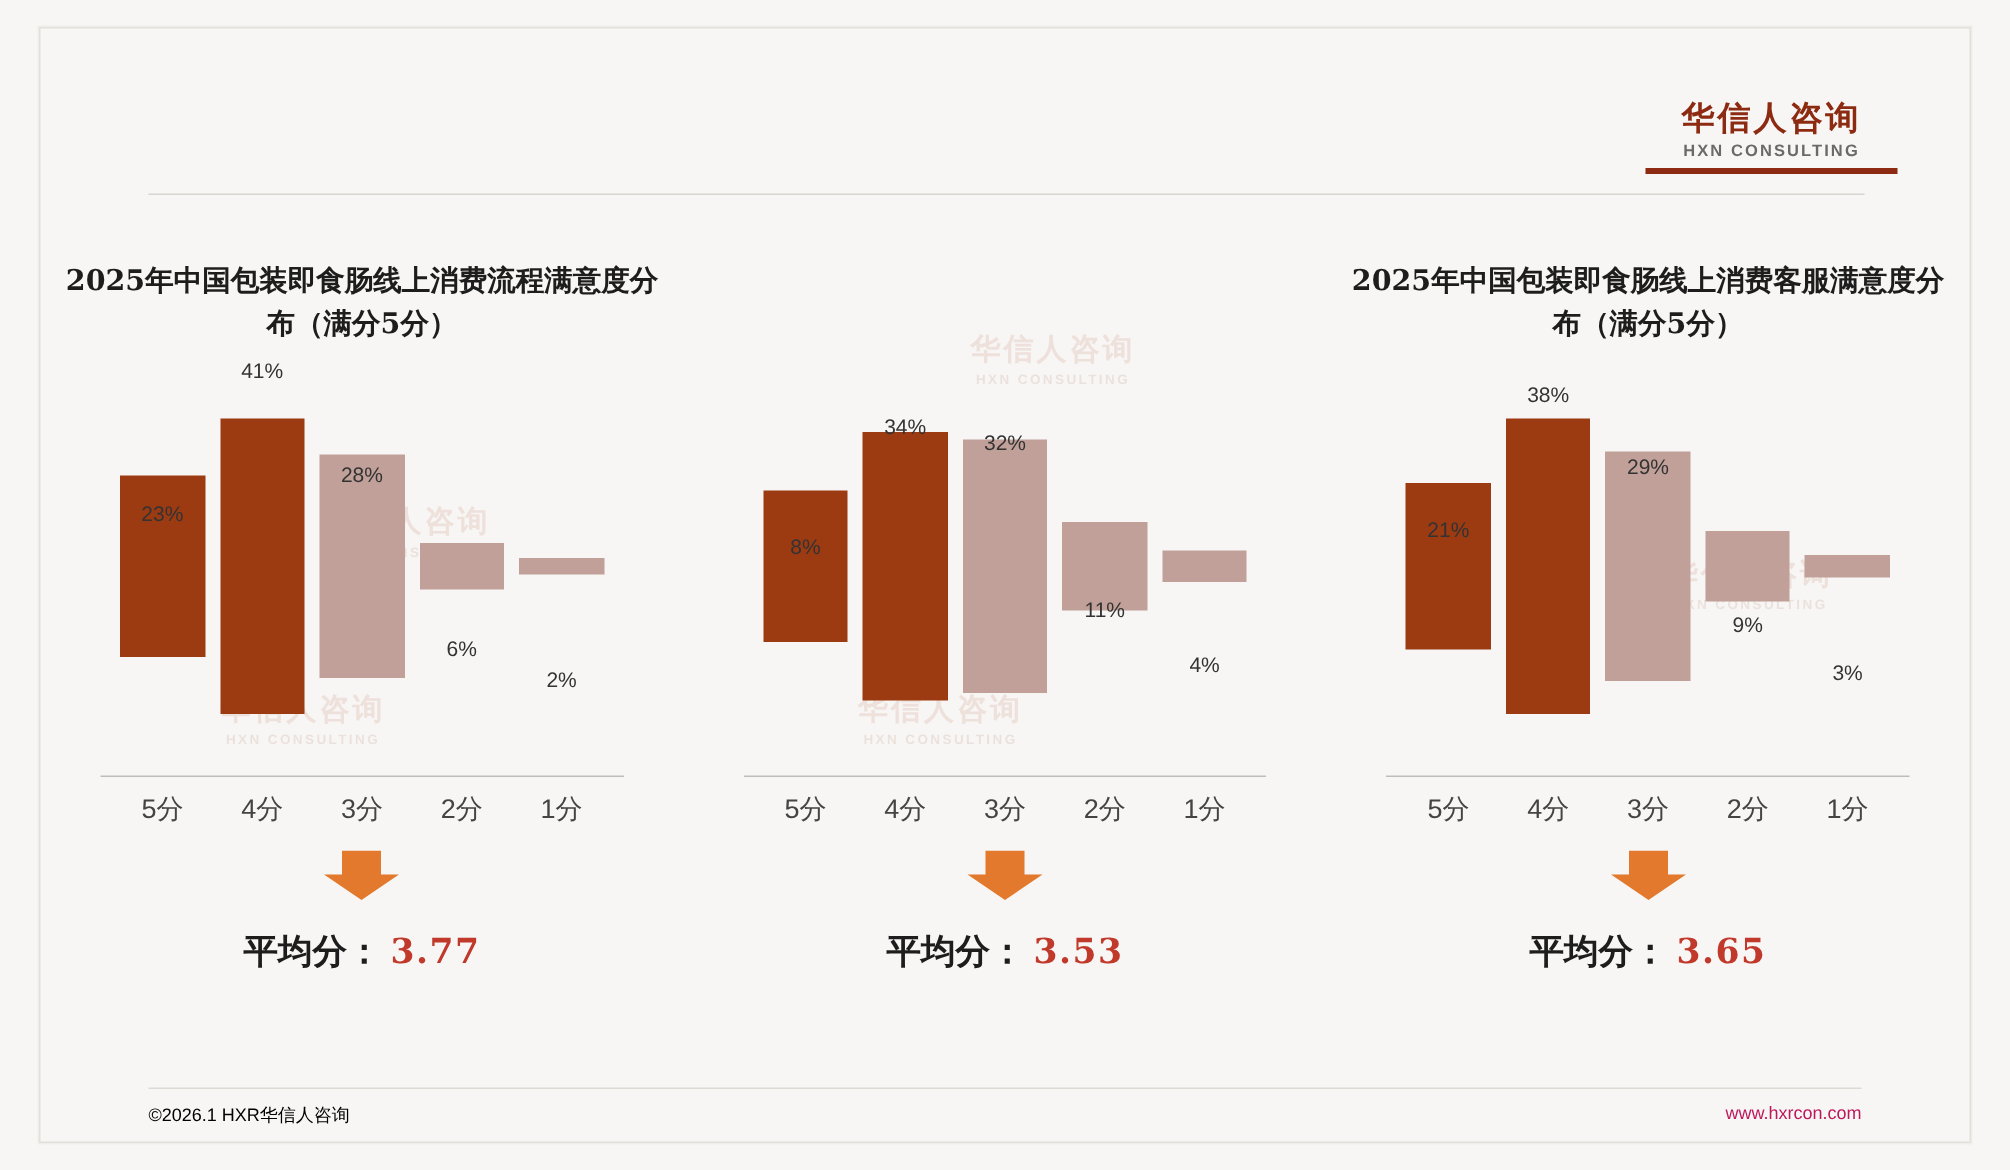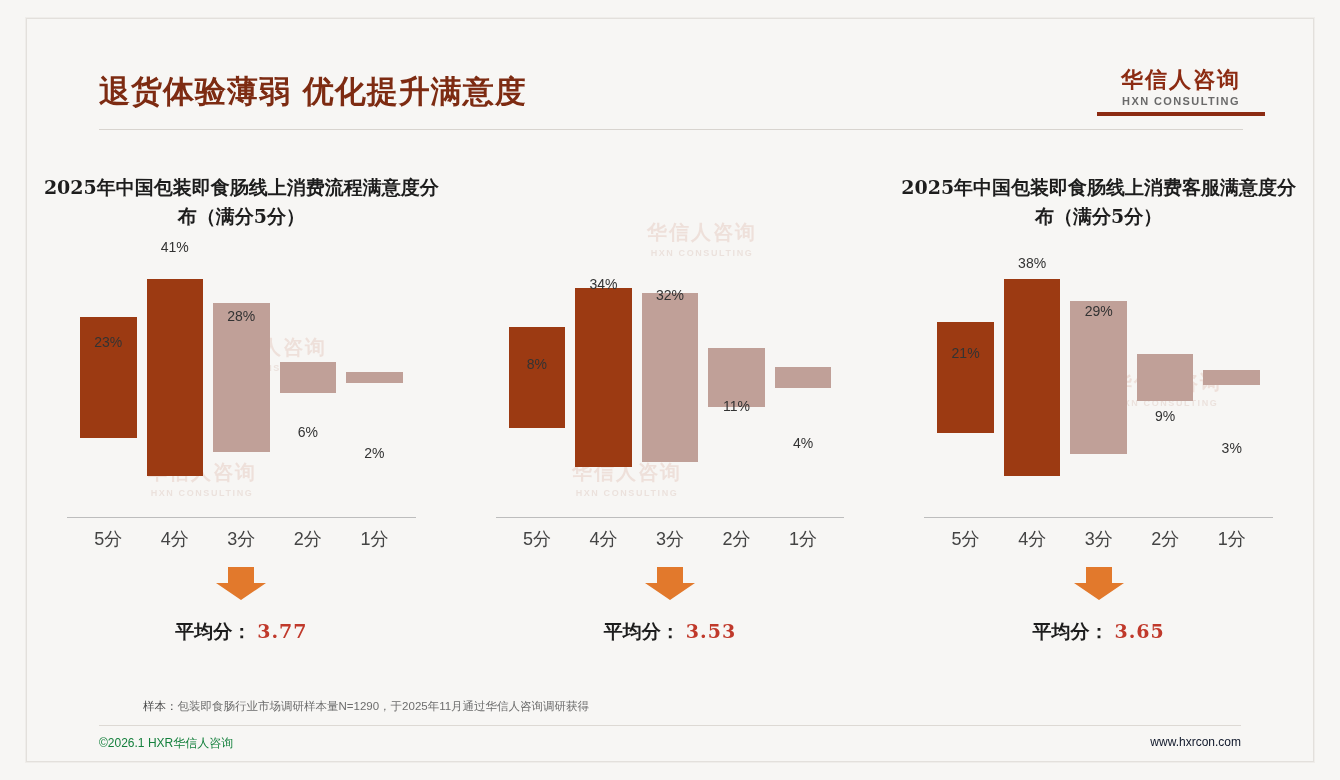--- a/index.html
+++ b/index.html
@@ -102,21 +102,21 @@
     width:17%;text-align:center;font-size:18px;color:#444;
   }
   
   .arrow{
     position:absolute;top:418px;left:0;width:100%;text-align:center;
   }
   .arrow svg{display:inline-block;}
   .avg{
     position:absolute;top:470px;left:0;width:100%;text-align:center;
     font-family:"DejaVu Serif","Liberation Serif",serif;
-    font-size:19px;font-weight:bold;color:#1d1d1d;
+    font-size:23px;font-weight:bold;color:#1d1d1d;
   }
   .avg .num{color:#c0392b;margin-left:6px;letter-spacing:1px;}
   
   .wm{
     position:absolute;
     pointer-events:none;
     text-align:center;
     opacity:.42;
   }
   .wm .wm-cn{
@@ -129,34 +129,33 @@
   
   .note{
     position:absolute;left:116px;top:680px;right:60px;
     font-size:11.5px;color:#6d6d6d;
   }
   .note-label{color:#4a4a4a;}
   .foot-rule{
     position:absolute;left:72px;right:72px;top:706px;height:1px;background:#ddd9d4;
   }
   .copyright{
-    position:absolute;left:72px;top:716px;font-size:12px;color:#15803d;
+    position:absolute;left:72px;top:716px;font-size:12px;color:#000000;
   }
   .site{
-    position:absolute;right:72px;top:716px;font-size:12px;color:#0f172a;
+    position:absolute;right:72px;top:716px;font-size:12px;color:#be185d;
   }
 </style>
 </head>
 <body>
 
 <div class="page">
   <div class="slide">
 
     <div class="header">
-      <div class="title">退货体验薄弱 优化提升满意度</div>
       <div class="title-rule"></div>
       <div class="logo">
         <div class="logo-cn">华信人咨询</div>
         <div class="logo-en">HXN CONSULTING</div>
         <div class="logo-bar"></div>
       </div>
     </div>
 
     <div class="wm" style="left:120px;top:440px;">
       <div class="wm-cn">华信人咨询</div>
@@ -313,21 +312,18 @@
             <path d="M14 0 H40 V16 H52 L27 33 L2 16 H14 Z" fill="#e2792c"></path>
           </svg>
         </div>
         <div class="avg">
           <span>平均分：</span><span class="num">3.65</span>
         </div>
       </div>
 
     </div>
 
-    <div class="note">
-      <span class="note-label">样本：</span><span>包装即食肠行业市场调研样本量N=1290，于2025年11月通过华信人咨询调研获得</span>
-    </div>
     <div class="foot-rule"></div>
     <div class="copyright">©2026.1 HXR华信人咨询</div>
     <div class="site">www.hxrcon.com</div>
 
   </div>
 </div>
 
 </body></html>

